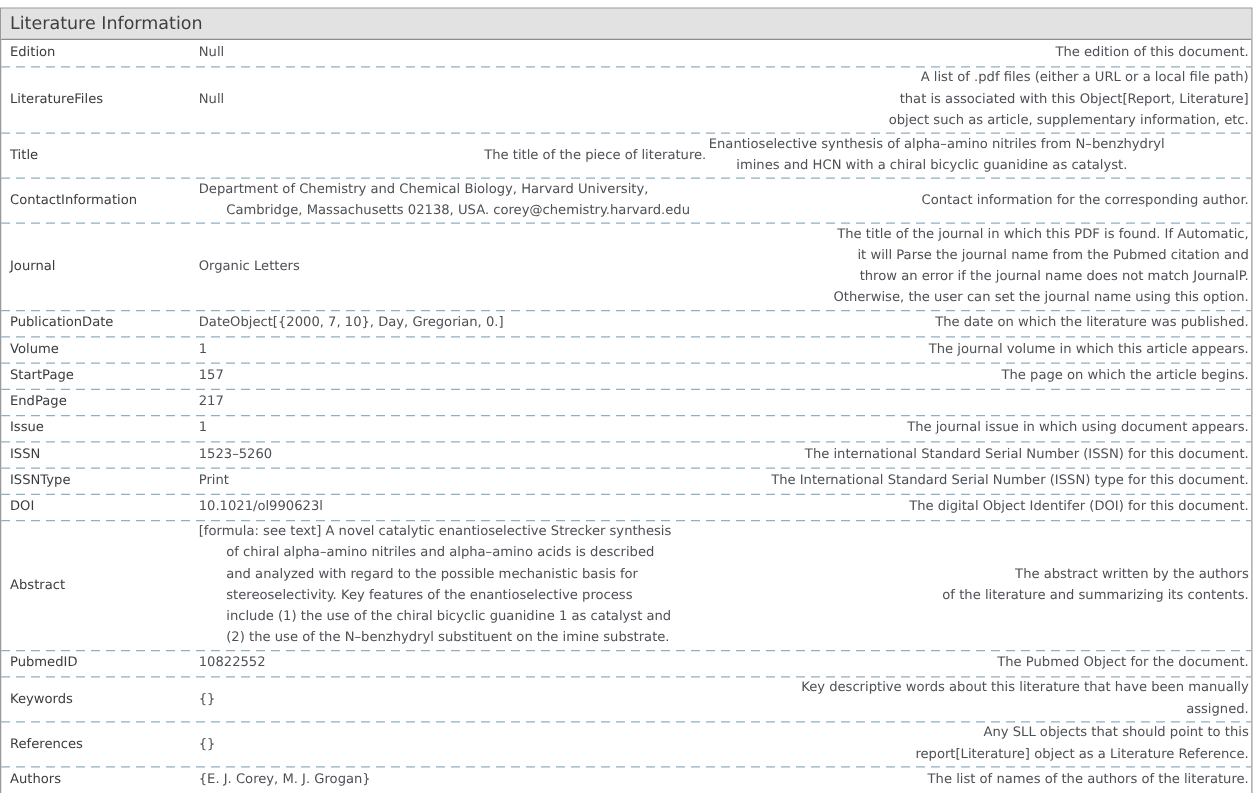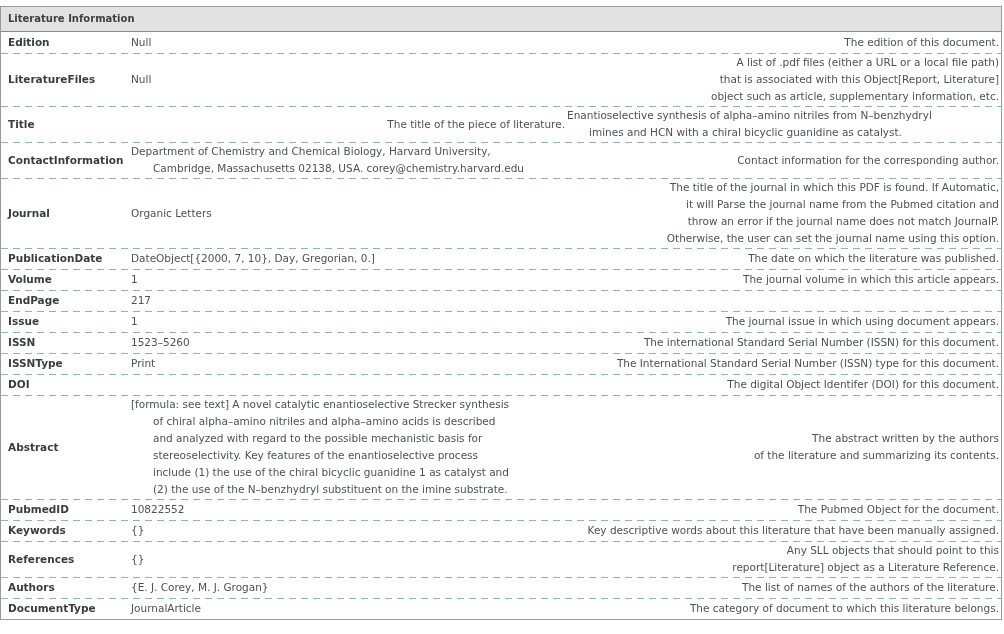--- a/index.html
+++ b/index.html
@@ -14,22 +14,22 @@
     margin: 6px 0 0 0;
     border: 1px solid #9a9a9a;
     background: #ffffff;
   }
   .table-header {
     height: 24px;
     line-height: 24px;
     background: #e2e2e2;
     border-bottom: 1px solid #8c8c8c;
     padding-left: 7px;
-    font-size: 10px;
-    font-weight: bold;
+    font-size: 14px;
+    font-weight: normal;
     color: #3d3f41;
   }
   .row {
     display: flex;
     align-items: center;
     min-height: 19px;
     padding: 1px 0;
     position: relative;
   }
   .row:not(:last-child)::after {
@@ -41,24 +41,24 @@
     height: 1px;
     background: repeating-linear-gradient(90deg, #8fafc3 0 7px, transparent 7px 12px);
   }
   .cell {
     font-size: 10.5px;
     line-height: 17px;
     color: #4d5156;
   }
   .col-name {
     box-sizing: border-box;
-    width: 130px;
+    width: 158px;
     padding-left: 7px;
     flex-shrink: 0;
-    font-weight: bold;
+    font-weight: normal;
     color: #3a3d40;
   }
   .col-value {
     box-sizing: border-box;
     width: 434px;
     flex-shrink: 0;
   }
   .col-desc {
     flex: 1;
     padding-right: 2px;
@@ -121,20 +121,25 @@
     <div class="cell col-value multiline">DateObject[{2000, 7, 10}, Day, Gregorian, 0.]</div>
     <div class="cell col-desc multiline">The date on which the literature was published.</div>
   </div>
 
   <div class="row">
     <div class="cell col-name">Volume</div>
     <div class="cell col-value multiline">1</div>
     <div class="cell col-desc multiline">The journal volume in which this article appears.</div>
   </div>
 
+  <div class="row">
+    <div class="cell col-name">StartPage</div>
+    <div class="cell col-value multiline">157</div>
+    <div class="cell col-desc multiline">The page on which the article begins.</div>
+  </div>
 
   <div class="row">
     <div class="cell col-name">EndPage</div>
     <div class="cell col-value multiline">217</div>
   </div>
 
   <div class="row">
     <div class="cell col-name">Issue</div>
     <div class="cell col-value multiline">1</div>
     <div class="cell col-desc multiline">The journal issue in which using document appears.</div>
@@ -147,20 +152,21 @@
   </div>
 
   <div class="row">
     <div class="cell col-name">ISSNType</div>
     <div class="cell col-value multiline">Print</div>
     <div class="cell col-desc multiline">The International Standard Serial Number (ISSN) type for this document.</div>
   </div>
 
   <div class="row">
     <div class="cell col-name">DOI</div>
+    <div class="cell col-value multiline">10.1021/ol990623l</div>
     <div class="cell col-desc multiline">The digital Object Identifer (DOI) for this document.</div>
   </div>
 
   <div class="row">
     <div class="cell col-name">Abstract</div>
     <div class="cell col-value multiline">[formula: see text] A novel catalytic enantioselective Strecker synthesis
 of chiral alpha–amino nitriles and alpha–amino acids is described
 and analyzed with regard to the possible mechanistic basis for
 stereoselectivity. Key features of the enantioselective process
 include (1) the use of the chiral bicyclic guanidine 1 as catalyst and

